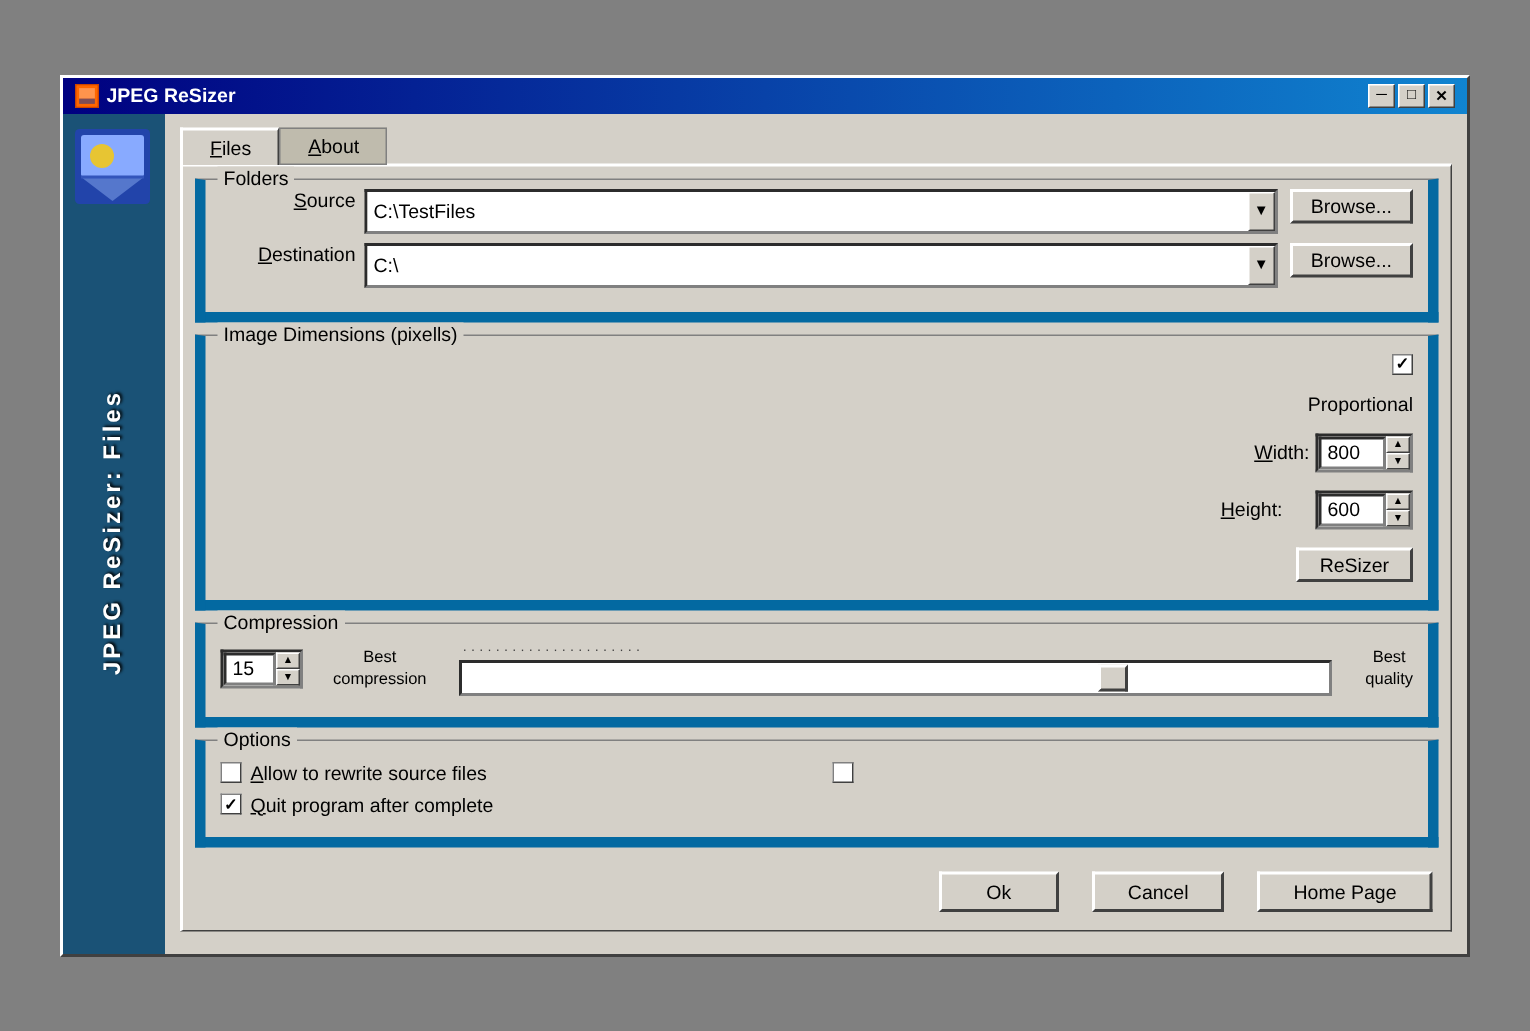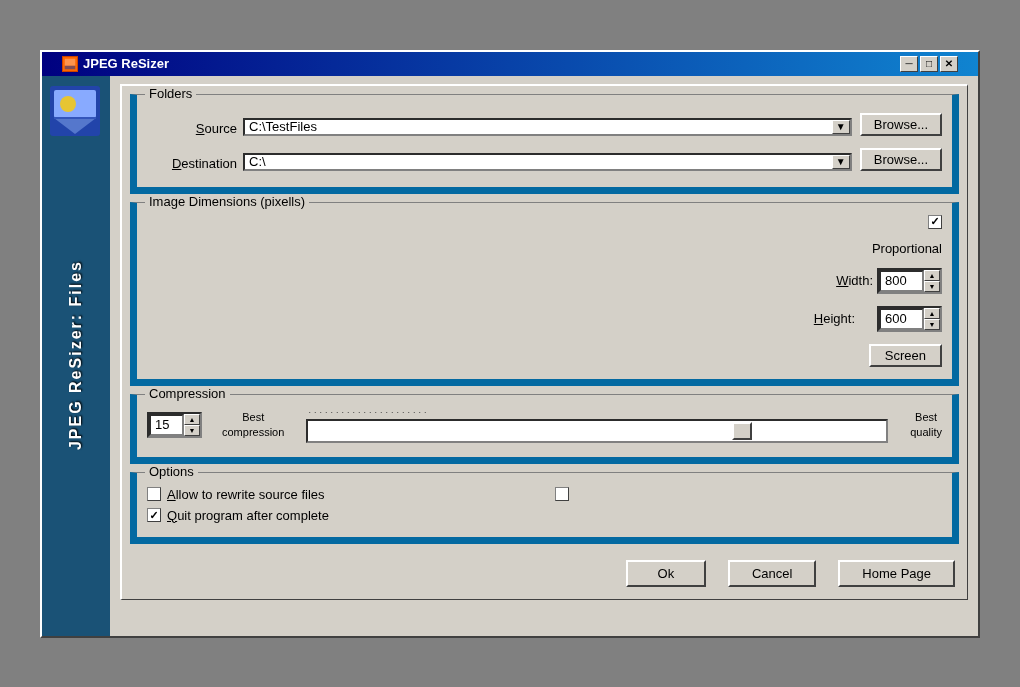--- a/index.html
+++ b/index.html
@@ -22,21 +22,21 @@
       border-bottom-color: #404040;
       box-shadow: 1px 1px 0 #808080;
     }
 
     .title-bar {
       background: linear-gradient(to right, #000080, #1084d0);
       color: white;
       display: flex;
       align-items: center;
       justify-content: space-between;
-      padding: 3px 20px;
+      padding: 3px 8px;
       height: 24px;
     }
 
     .title-bar-left {
       display: flex;
       align-items: center;
       gap: 5px;
     }
 
     .title-icon {
@@ -169,23 +169,23 @@
       position: absolute;
       top: -9px;
       left: 8px;
       background: #d4d0c8;
       padding: 0 4px;
       font-size: 13px;
     }
 
     .folder-row {
       display: flex;
-      align-items: flex-end;
+      align-items: flex-start;
       margin-bottom: 6px;
-      margin-top: 12px;
+      margin-top: 0;
     }
 
     .folder-label {
       width: 90px;
       text-align: right;
       margin-right: 6px;
       font-size: 13px;
     }
 
     .combo-wrapper {
@@ -193,21 +193,21 @@
       display: flex;
       border: 2px inset #808080;
       position: relative;
     }
 
     .combo-text {
       flex: 1;
       background: white;
       padding: 1px 4px;
       font-size: 13px;
-      height: 14px;
+      height: 26px;
       display: flex;
       align-items: center;
       overflow: hidden;
     }
 
     .combo-btn {
       width: 18px;
       background: #d4d0c8;
       border-left: 1px solid #808080;
       display: flex;
@@ -399,20 +399,28 @@
         <rect x="4" y="4" width="42" height="28" fill="#88aaff" rx="2"></rect>
         <polygon points="4,32 25,48 46,32" fill="#5577cc"></polygon>
         <circle cx="18" cy="18" r="8" fill="#ffcc00" opacity="0.8"></circle>
         <path d="M4 32 L46 32" stroke="#3355bb" stroke-width="2"></path>
       </svg>
       <span class="sidebar-text">JPEG ReSizer: Files</span>
     </div>
 
     <div class="main-content">
 
+      <div class="tabs">
+        <div class="tab active">
+          <span><span style="text-decoration:underline">F</span>iles</span>
+        </div>
+        <div class="tab inactive">
+          <span><span style="text-decoration:underline">A</span>bout</span>
+        </div>
+      </div>
 
       <div class="content-area">
 
         <div class="group-box">
           <span class="group-box-title">Folders</span>
 
           <div class="folder-row">
             <span class="folder-label"><span style="text-decoration:underline">S</span>ource</span>
             <div class="combo-wrapper">
               <div class="combo-text">C:\TestFiles</div>
@@ -461,21 +469,21 @@
                 <div class="spin-input">
                   <span>600</span>
                 </div>
                 <div class="spin-buttons">
                   <div class="spin-btn">▲</div>
                   <div class="spin-btn">▼</div>
                 </div>
               </div>
             </div>
 
-            <button class="screen-btn">Screen</button>
+            <button class="screen-btn">ReSizer</button>
           </div>
         </div>
 
         <div class="group-box">
           <span class="group-box-title">Compression</span>
 
           <div class="compression-row">
             <div style="display:flex; flex-direction:column; align-items:center; margin-right:10px;">
               <div style="display:flex; border: 2px inset #808080;">
                 <div class="spin-input" style="width:35px;">

